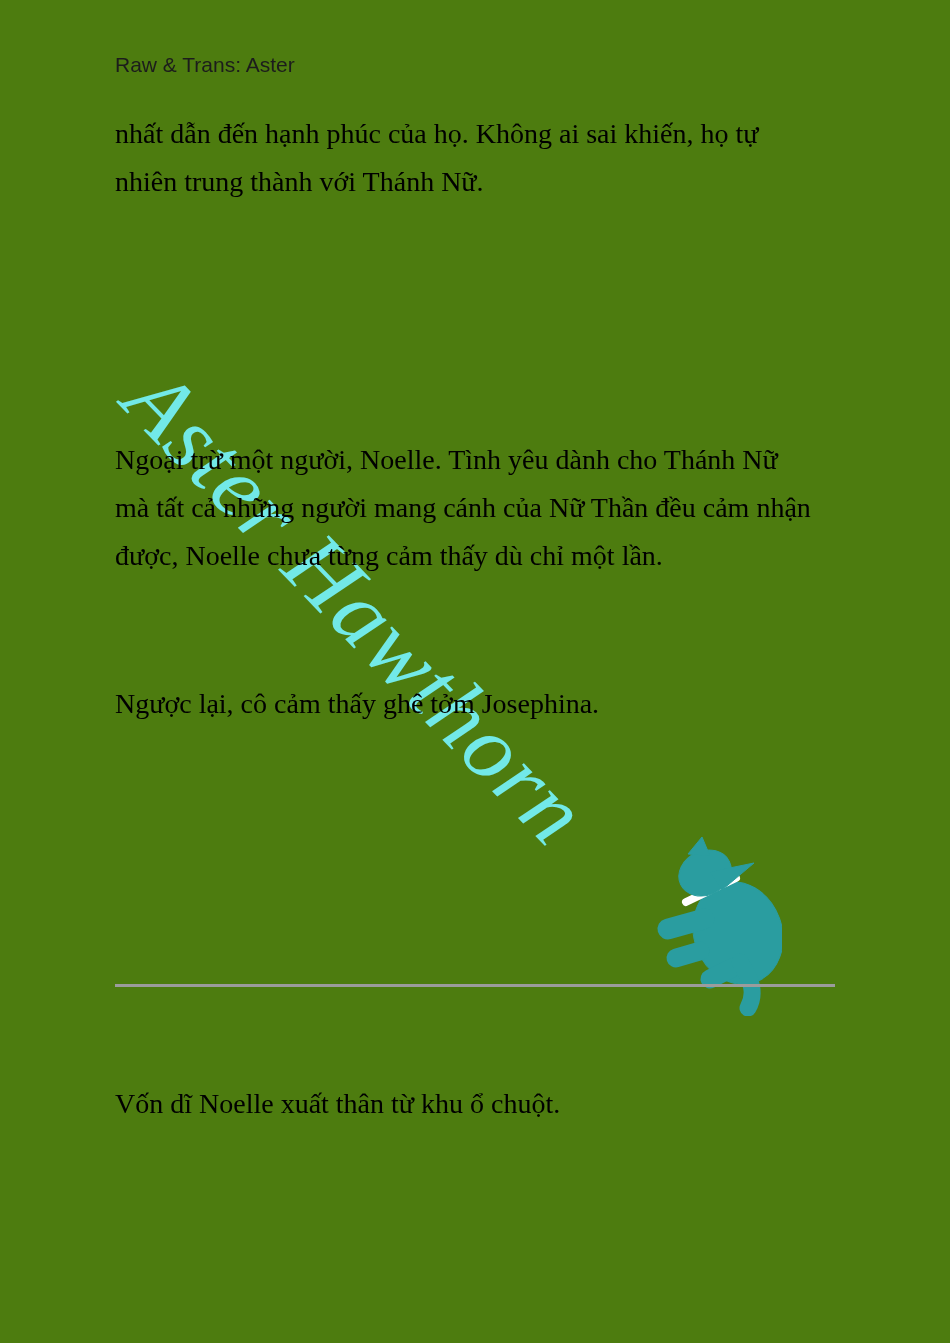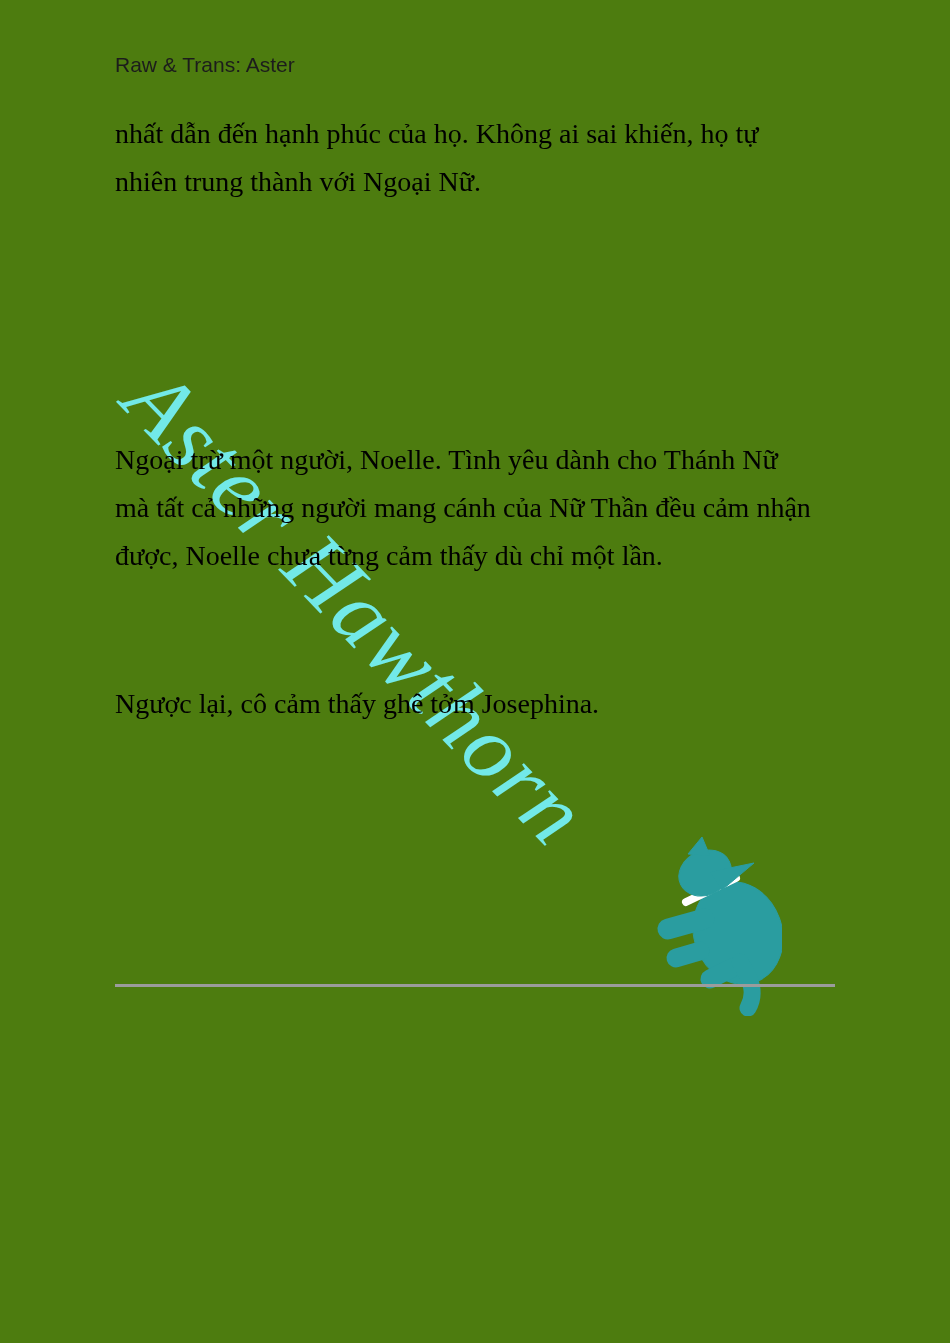--- a/index.html
+++ b/index.html
@@ -85,21 +85,21 @@
 <body>
 
 <div class="page">
 
   <div class="header">Raw &amp; Trans: Aster</div>
 
   <div class="watermark">Aster Hawthorn</div>
 
   <div class="para p1">
     <div class="line">nhất dẫn đến hạnh phúc của họ. Không ai sai khiến, họ tự</div>
-    <div class="line">nhiên trung thành với Ngoại Nữ.</div>
+    <div class="line">nhiên trung thành với Thánh Nữ.</div>
   </div>
 
 
   <div class="para p3">
     <div class="line">Ngoại trừ một người, Noelle. Tình yêu dành cho Thánh Nữ</div>
     <div class="line">mà tất cả những người mang cánh của Nữ Thần đều cảm nhận</div>
     <div class="line">được, Noelle chưa từng cảm thấy dù chỉ một lần.</div>
   </div>
 
   <div class="para p4">
@@ -123,14 +123,17 @@
 
     <ellipse class="fur" cx="53" cy="37" rx="27" ry="22" transform="rotate(-25 53 37)"></ellipse>
 
     <polygon class="fur" points="36,18 50,1 58,20"></polygon>
 
     <polygon class="fur" points="58,36 102,27 70,54"></polygon>
   </svg>
 
   <div class="divider"></div>
 
+  <div class="para p6">
+    <div class="line">Vốn dĩ Noelle xuất thân từ khu ổ chuột.</div>
+  </div>
 
 </div>
 
 </body></html>

